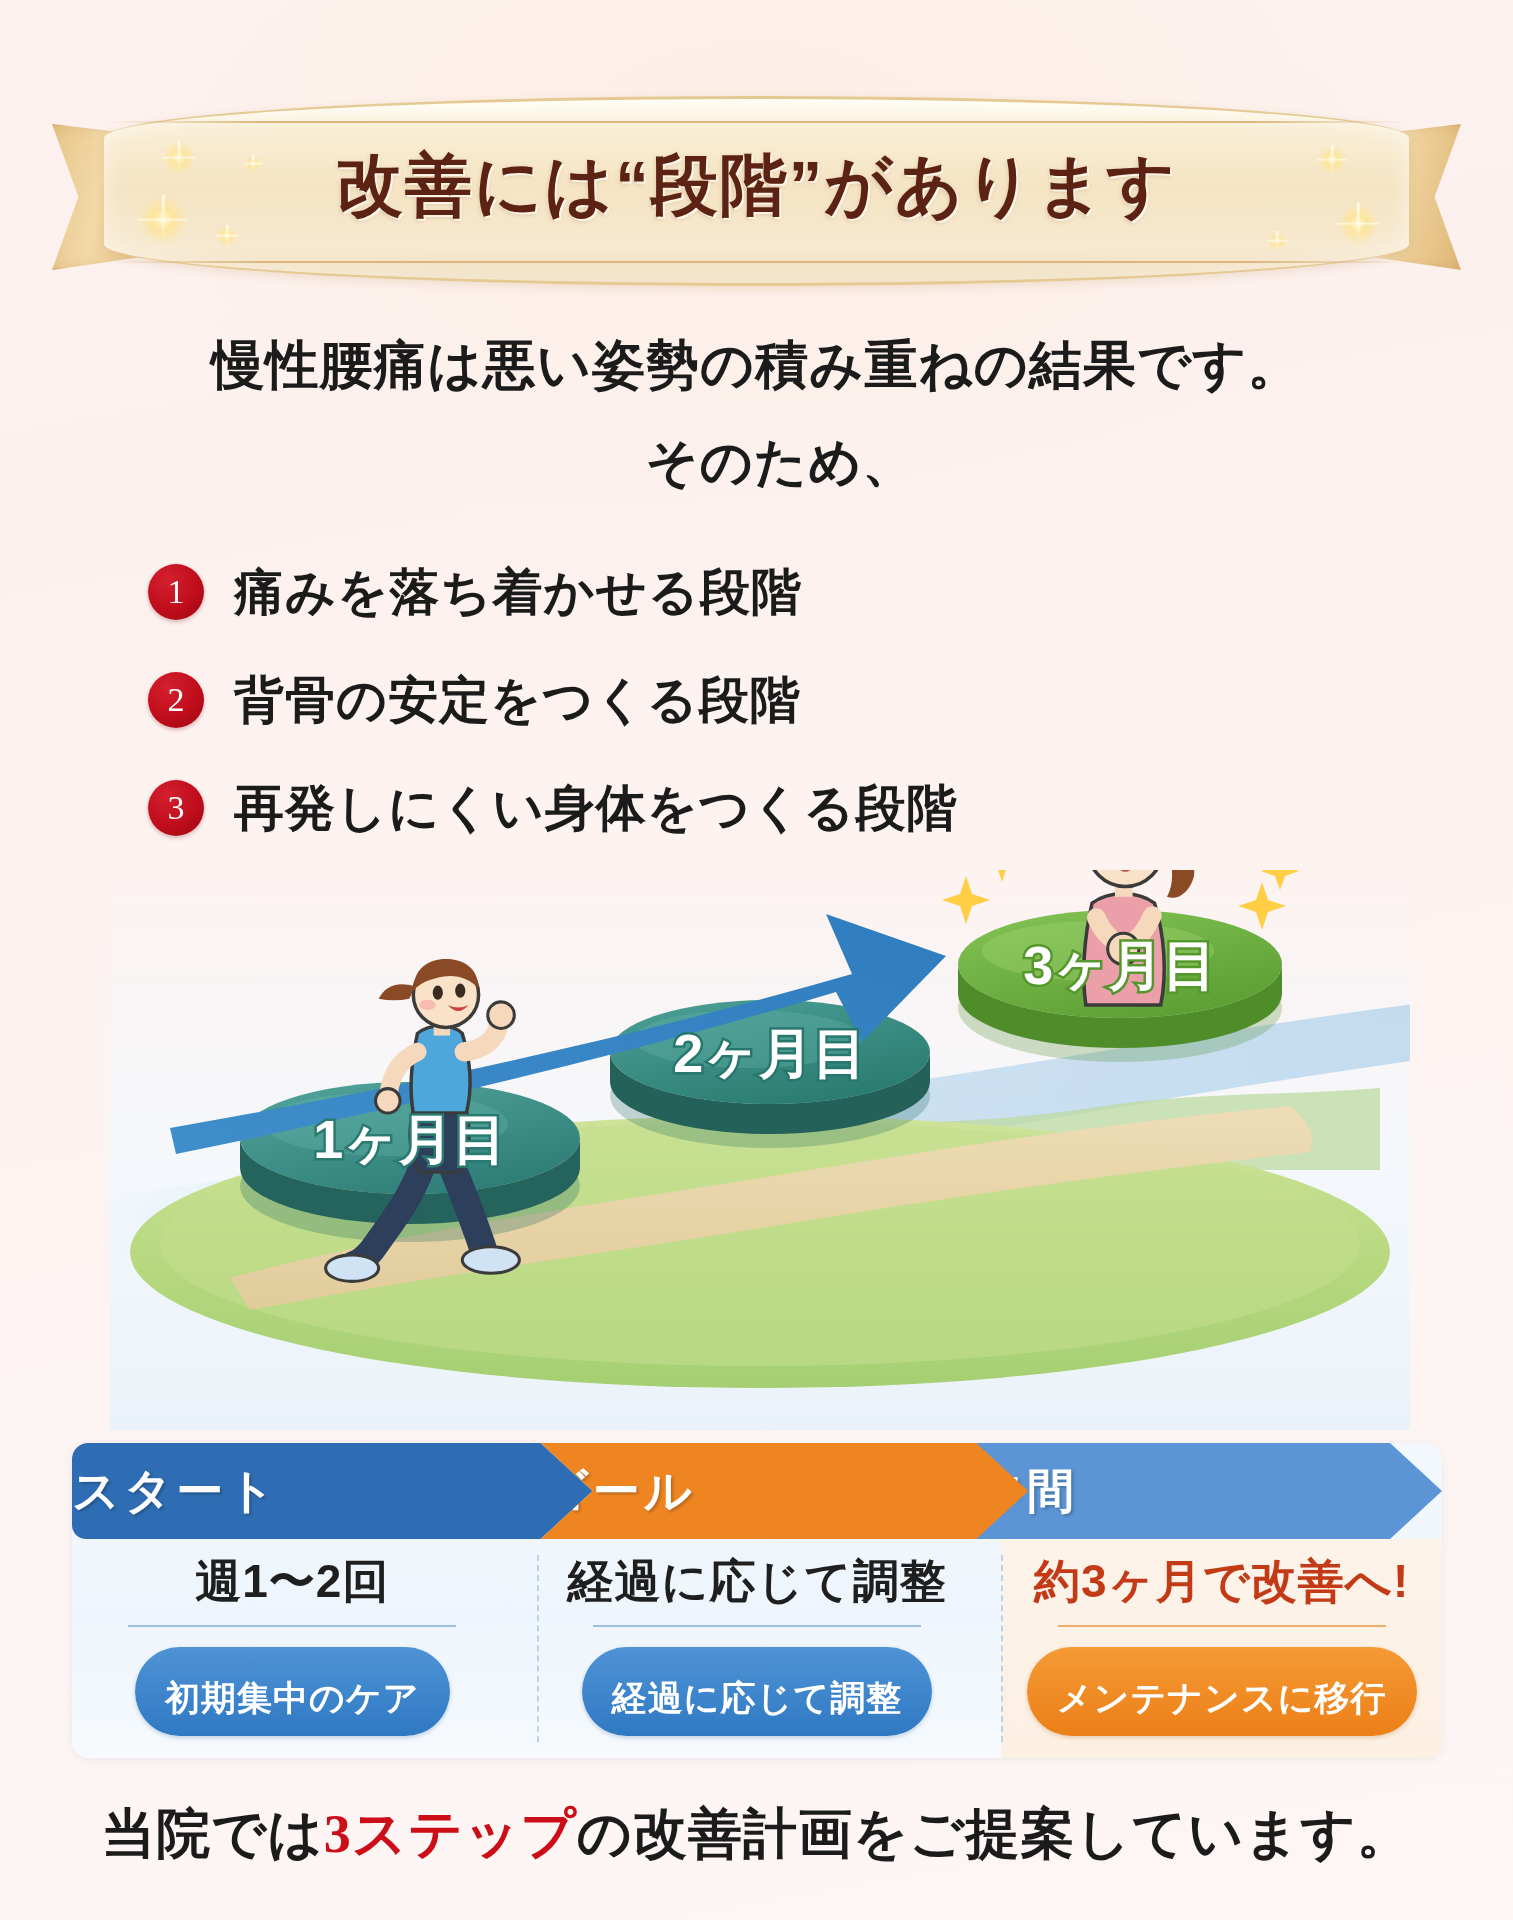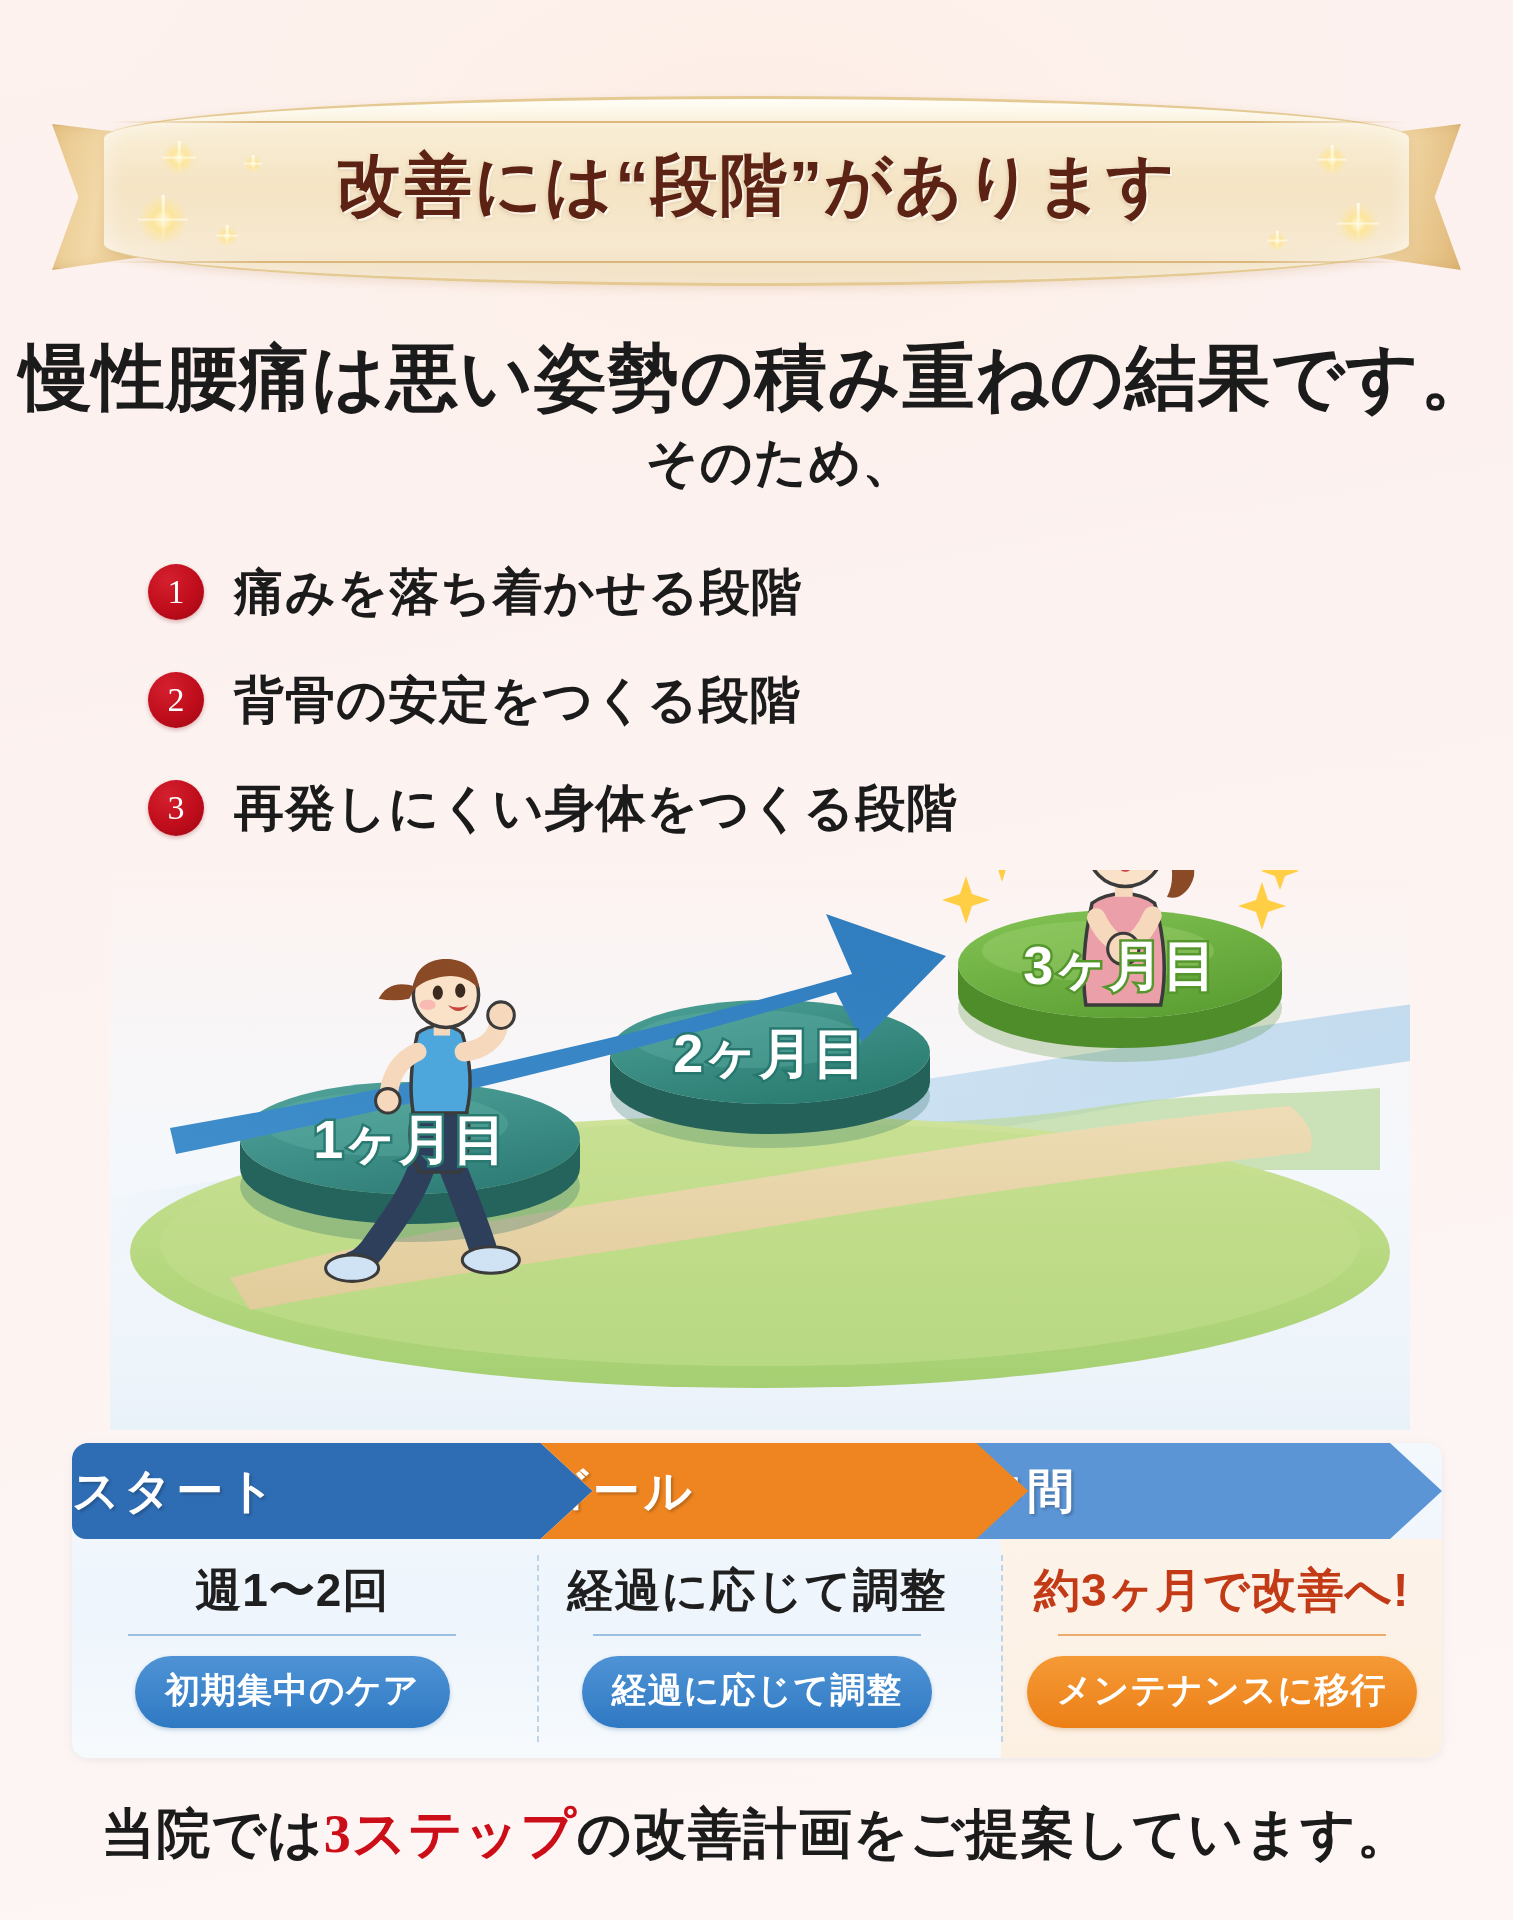--- a/index.html
+++ b/index.html
@@ -100,21 +100,21 @@
   
   .lead {
     position: absolute;
     left: 0; right: 0;
     text-align: center;
     font-family: "Liberation Serif", "DejaVu Serif", serif;
     font-weight: bold;
     color: #1b1b1b;
     white-space: nowrap;
   }
-  .lead-1 { top: 330px; font-size: 72px; letter-spacing: 1px; }
+  .lead-1 { top: 330px; font-size: 53px; letter-spacing: 1px; }
   .lead-2 { top: 428px; font-size: 52px; letter-spacing: 1px; padding-left: 48px; }
 
   
   .steps-list {
     position: absolute;
     left: 148px; top: 538px;
     width: 1100px;
   }
   .step-row {
     display: flex;
@@ -241,21 +241,21 @@
   .col.goal .col-head { color: #c23a16; }
   .col-rule {
     width: 78%;
     height: 2px;
     background: #9cc0e2;
     margin-bottom: 20px;
   }
   .col.goal .col-rule { background: #eeab6e; }
   .pill {
     display: inline-block;
-    padding: 11px 30px 14px;
+    padding: 28px 30px 14px;
     border-radius: 999px;
     background: linear-gradient(180deg, #4f93d5 0%, #2f79c3 100%);
     color: #ffffff;
     font-size: 35px;
     font-weight: bold;
     letter-spacing: 1px;
     white-space: nowrap;
     box-shadow: 0 2px 4px rgba(40,90,150,0.25);
   }
   .col.goal .pill {

